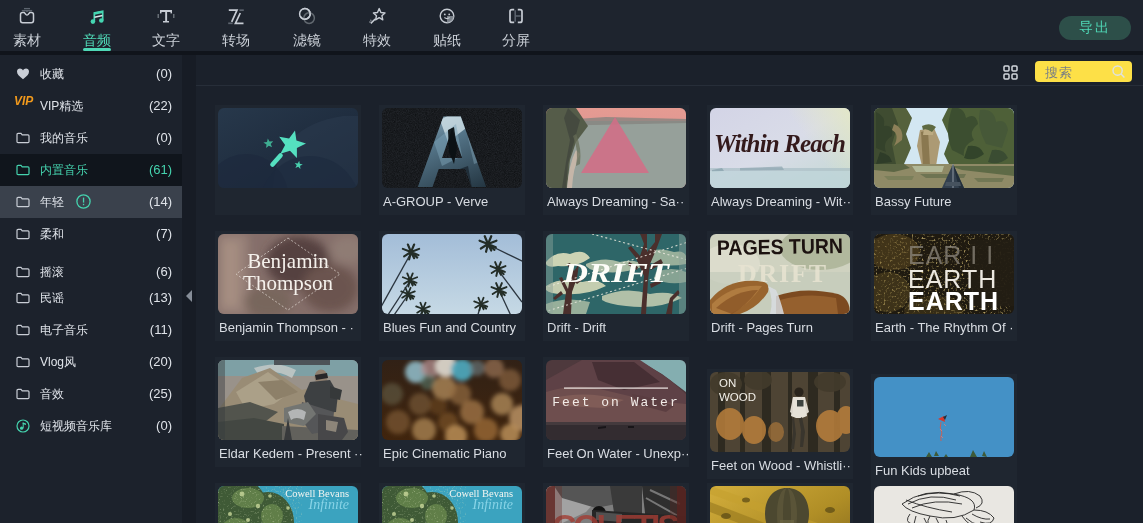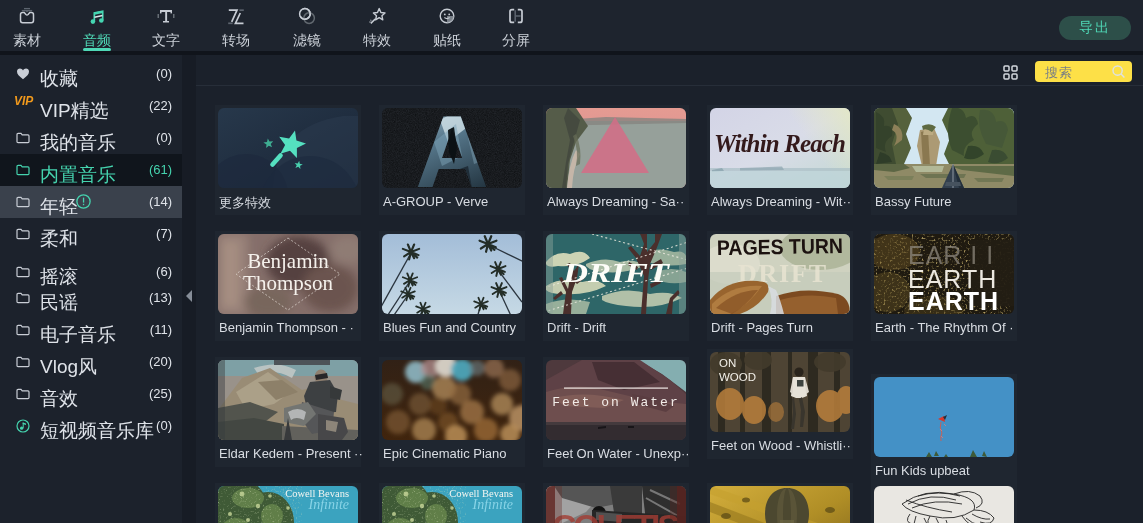--- a/index.html
+++ b/index.html
@@ -13,21 +13,21 @@
   .tab .lbl { position:absolute; top:32px; width:100%; font-size:14px; color:#ccd1d8; }
   .tab.sel .lbl { color:#4fd8b6; }
   .tab.sel .bar { position:absolute; left:50%; margin-left:-14px; bottom:0; width:28px; height:3px; background:#4fd8b6; border-radius:2px;}
   #export { position:absolute; right:12px; top:16px; width:72px; height:24px; background:#2d4f49;
     border-radius:12px; color:#4fd8b6; font-size:14px; text-align:center; line-height:23px; letter-spacing:2px;}
   #darkband { position:absolute; left:0; top:51px; width:1143px; height:4px; background:#10141b; }
   
   #sidebar { position:absolute; left:0; top:55px; width:182px; height:468px; background:#1c222c; }
   .srow { position:absolute; left:0; width:182px; height:32px; }
   .srow .ic { position:absolute; left:16px; top:9px; width:14px; height:14px; }
-  .srow .txt { position:absolute; left:40px; top:8px; font-size:19px; color:#dfe3e9; }
+  .srow .txt { position:absolute; left:40px; top:8px; font-size:12px; color:#dfe3e9; }
   .srow .cnt { position:absolute; right:10px; top:8px; font-size:13px; color:#dfe3e9; }
   .srow.sel { background:#10151c; }
   .srow.sel .txt, .srow.sel .cnt { color:#45d3ae; }
   .srow.hov { background:#3a414c; }
   #gutter { position:absolute; left:182px; top:55px; width:14px; height:468px; background:#171c25; }
   #collapse { position:absolute; left:186px; top:290px; width:0; height:0;
      border-top:6px solid transparent; border-bottom:6px solid transparent; border-right:6px solid #868d98; }
   
   #content { position:absolute; left:196px; top:55px; width:947px; height:468px; background:#1b212b; }
   #chead { position:absolute; left:0; top:0; width:947px; height:30px; }
@@ -247,21 +247,20 @@
         <rect width="140" height="80" fill="url(#mg1)"></rect>
         <path d="M55 80 Q58 18 125 8 L140 8 L140 80 Z" fill="#2b3b4f" opacity="0.5"></path>
         <circle cx="28" cy="88" r="42" fill="#1d2a3e" opacity="0.75"></circle>
         <circle cx="92" cy="98" r="50" fill="#1d2a3e" opacity="0.6"></circle>
         <path d="M54.5 56.5 L62.5 47.5" stroke="#55e0c0" stroke-width="4.6" stroke-linecap="round" fill="none"></path>
         <path d="M77.0 22.4 L78.4 32.4 L88.0 35.5 L78.9 39.9 L78.9 49.9 L72.0 42.7 L62.4 45.8 L67.1 36.9 L61.2 28.8 L71.1 30.6 Z" fill="#55e0c0"></path>
         <path d="M49.8 30.4 L51.5 33.6 L55.2 33.2 L52.7 35.9 L54.1 39.2 L50.8 37.7 L48.1 40.1 L48.5 36.5 L45.4 34.6 L49.0 33.9 Z" fill="#3fae93"></path>
         <path d="M81.2 52.8 L81.8 55.7 L84.8 56.4 L82.1 57.8 L82.4 60.9 L80.2 58.8 L77.4 60.0 L78.7 57.3 L76.7 55.0 L79.7 55.4 Z" fill="#49cfae"></path>
       </svg>
         </div>
-      <div class="title">更多特效</div>
     </div>
     <div class="cell" style="left:183px;top:50px;">
       <div class="thumb">
           <svg width="140" height="80" viewBox="0 0 140 80">
         <defs>
           <linearGradient id="ag" x1="0" y1="0" x2="0.3" y2="1">
             <stop offset="0" stop-color="#b9d2de"></stop>
                 <stop offset="0.45" stop-color="#57788c"></stop>
                 <stop offset="1" stop-color="#243642"></stop>
               </linearGradient>
@@ -595,21 +594,21 @@
         <path d="M86 34 Q110 38 128 46 L120 52 L90 44 Z" fill="#5a3d40" opacity="0.9"></path>
         <rect y="62" width="140" height="18" fill="#332c30"></rect>
         <path d="M0 62 L140 62 L140 65 L0 65 Z" fill="#443a3d"></path>
         <path d="M52 67 L60 66 L60 68 L52 69 Z M82 66 L88 66 L88 68 L82 68 Z" fill="#181518"></path>
         <rect x="18" y="27.5" width="104" height="1.2" fill="#efe9e6"></rect>
         <text x="70" y="46" font-family="Liberation Mono, monospace" font-size="13" fill="#f2ece8" text-anchor="middle" letter-spacing="2">Feet on Water</text>
       </svg>
         </div>
       <div class="title">Feet On Water - Unexp··</div>
     </div>
-    <div class="cell" style="left:511px;top:294px;text-decoration:underline;">
+    <div class="cell" style="left:511px;top:314px;text-decoration:underline;">
       <div class="thumb">
           <svg width="140" height="80" viewBox="0 0 140 80">
         <rect width="140" height="80" fill="#4e4434"></rect>
         <g fill="#2e2a20">
           <rect x="8" y="0" width="7" height="80"></rect>
               <rect x="30" y="0" width="5" height="80"></rect>
           <rect x="52" y="0" width="9" height="80"></rect>
               <rect x="98" y="0" width="10" height="80"></rect>
           <rect x="124" y="0" width="6" height="80"></rect>
               <rect x="78" y="0" width="4" height="80"></rect>

